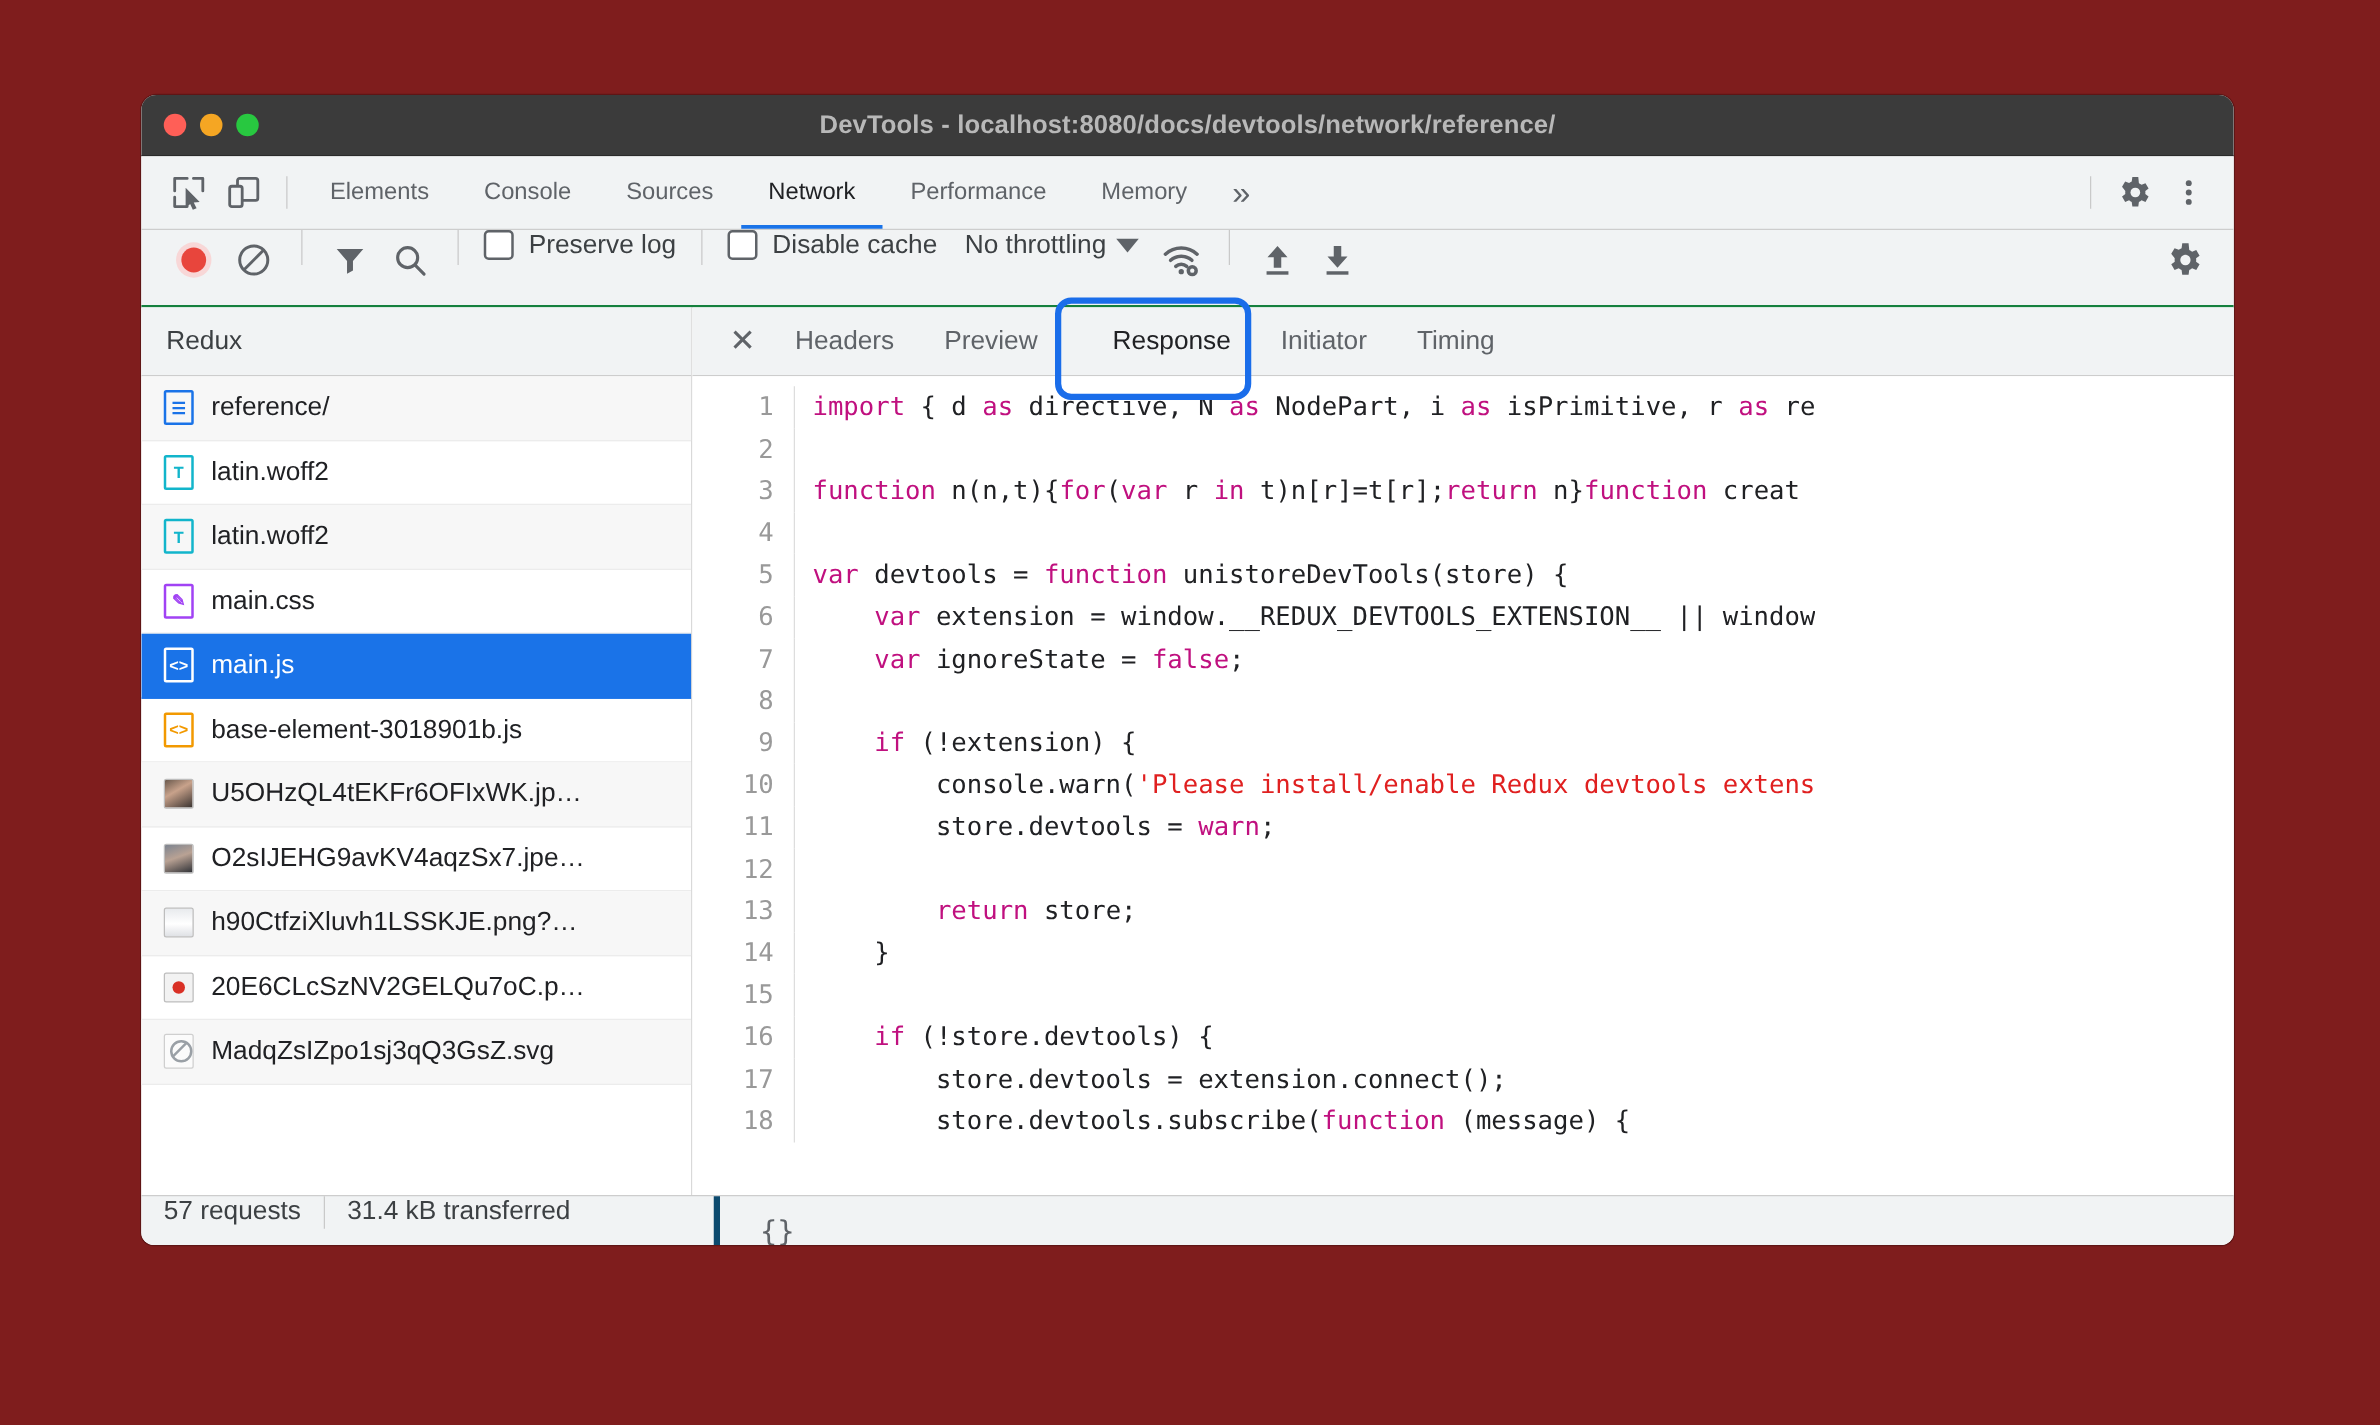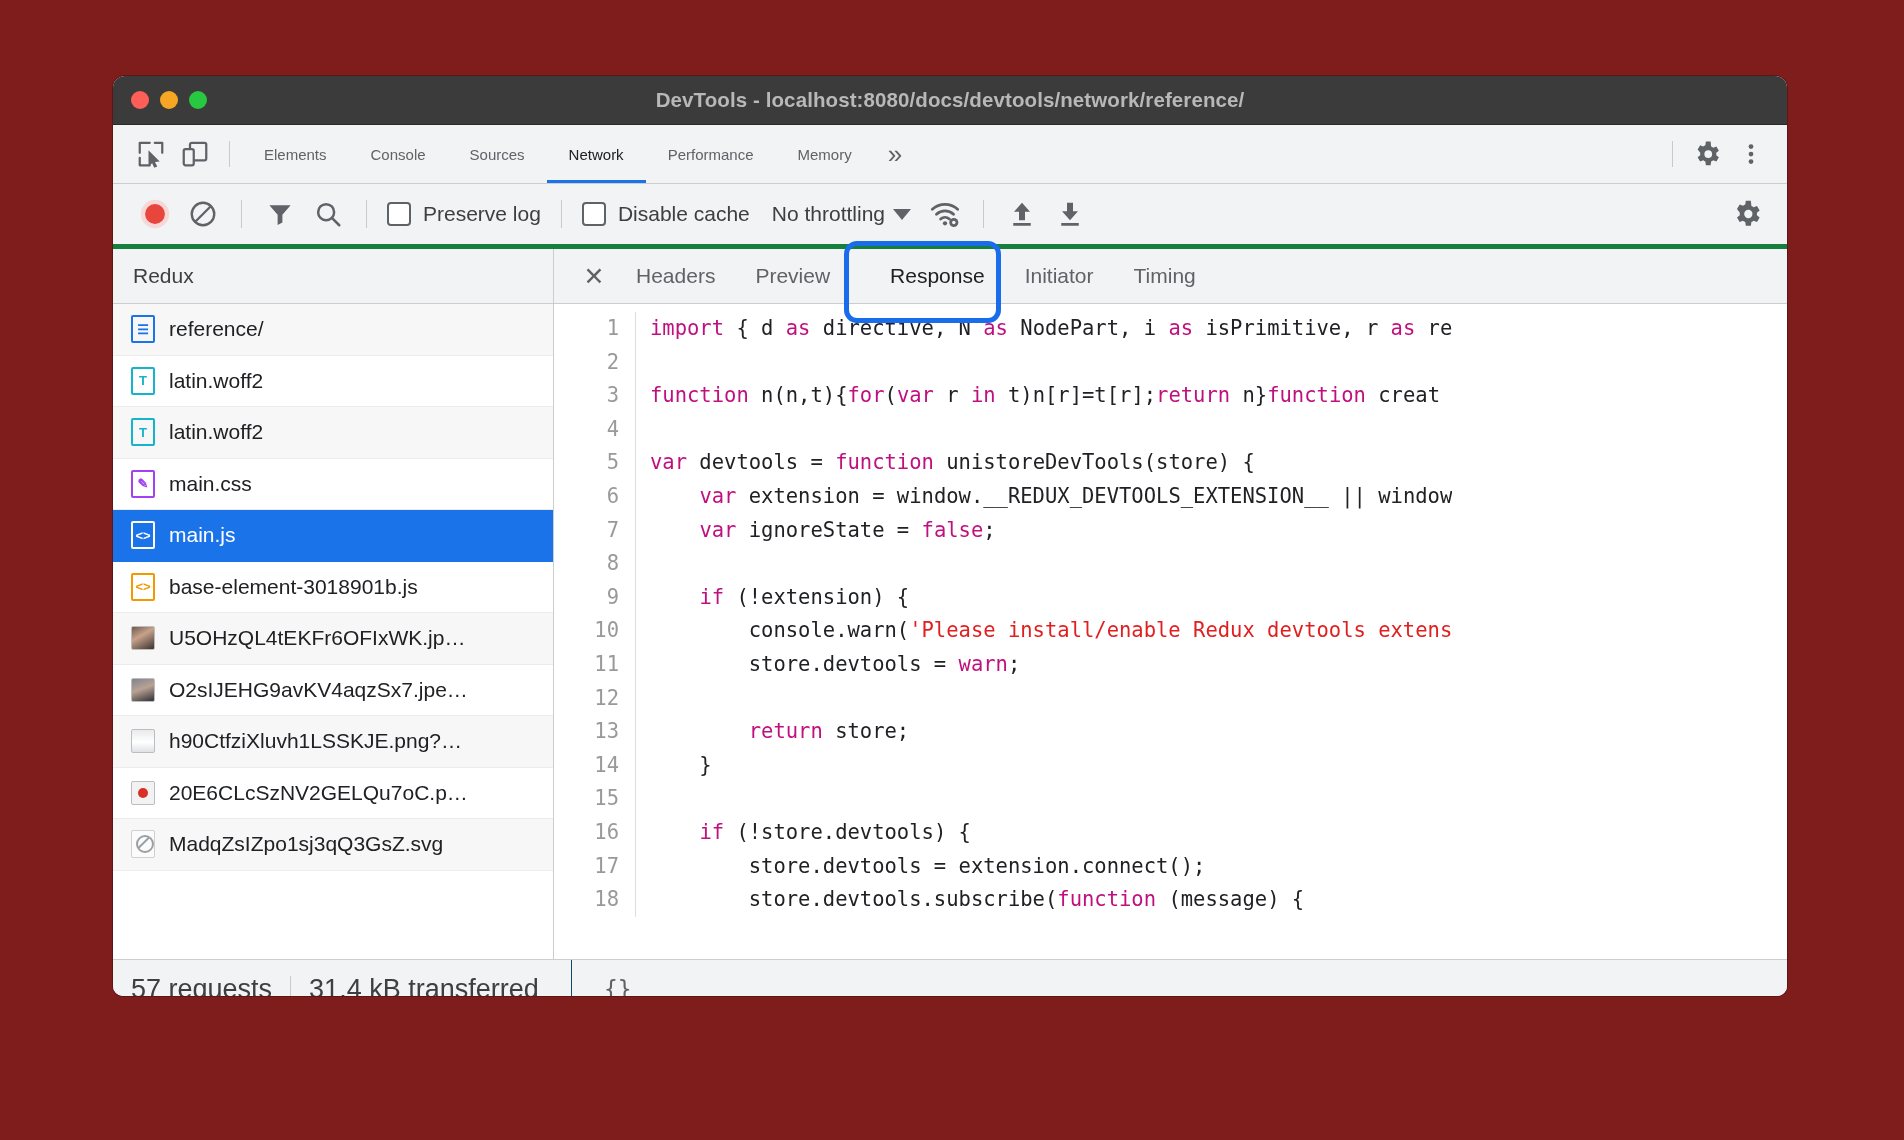--- a/index.html
+++ b/index.html
@@ -83,21 +83,21 @@
     width: 1px; height: 26px;
     background: #c9c9c9;
     margin: 0 12px;
   }
   .panel-tab {
     position: relative;
     padding: 0 22px;
     height: 58px;
     display: flex;
     align-items: center;
-    font-size: 15px;
+    font-size: 19px;
     color: #5f6368;
     white-space: nowrap;
     text-align: center;
   }
   .panel-tab.active { color: #202124; }
   .panel-tab.active::after {
     content: "";
     position: absolute;
     left: 0; right: 0; bottom: 0;
     height: 3px;
@@ -114,23 +114,23 @@
     font-size: 26px;
     color: #5f6368;
     line-height: 1;
   }
 
   
   .net-toolbar {
     position: relative;
     height: 60px;
     background: #f1f3f4;
-    border-bottom: 5px solid #15803d;
-    display: flex;
-    align-items: center;
+    border-bottom: 2px solid #15803d;
+    display: flex;
+    align-items: flex-start;
     padding-left: 18px;
   }
   .tb-btn {
     width: 48px; height: 48px;
     display: flex; align-items: center; justify-content: center;
   }
   .tb-sep {
     width: 1px; height: 28px;
     background: #c9c9c9;
     margin: 0 14px;
@@ -355,26 +355,26 @@
     display: flex;
     height: 58px;
     background: #f1f3f4;
     border-top: 1px solid #cdcdcd;
     align-items: stretch;
   }
   .status-left {
     width: 440px;
     flex: 0 0 440px;
     display: flex;
-    align-items: center;
+    align-items: flex-start;
     gap: 0;
     padding-left: 18px;
-    font-size: 27px;
+    font-size: 21px;
     color: #3c4043;
-    border-right: 1px solid #0c4a6e;
+    border-right: 5px solid #0c4a6e;
     white-space: nowrap;
   }
   .status-sep {
     width: 1px; height: 26px;
     background: #c9c9c9;
     margin: 0 18px;
   }
   .status-right {
     flex: 1;
     display: flex;

